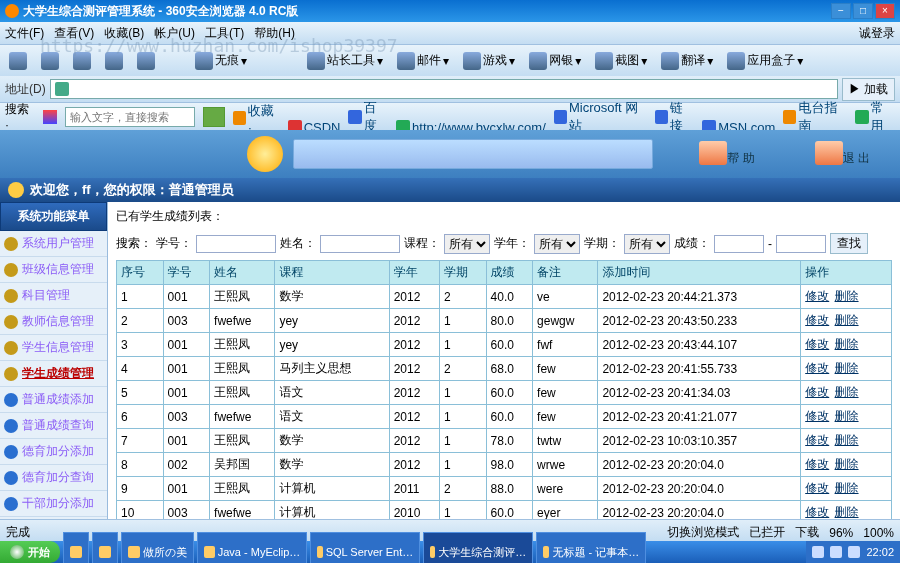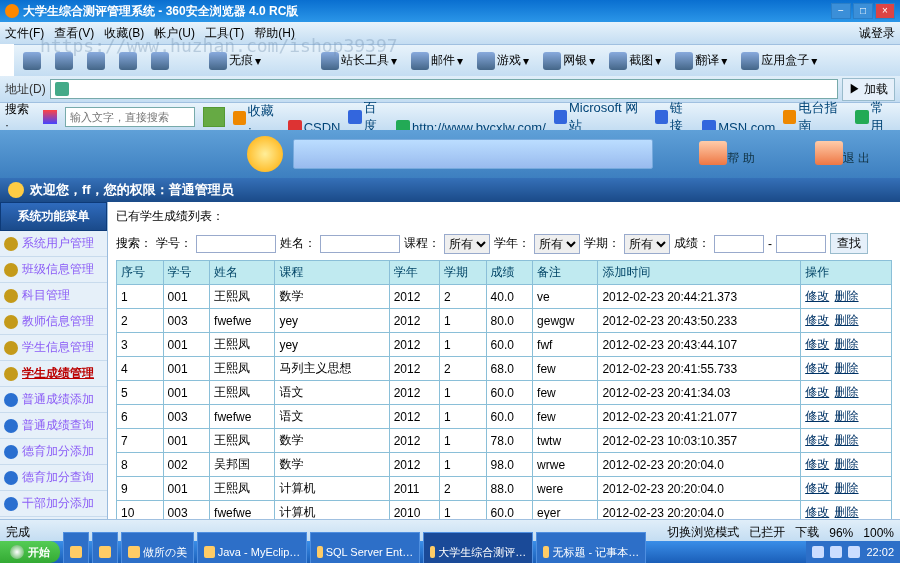--- a/index.html
+++ b/index.html
@@ -9,21 +9,21 @@
 .titlebar { background: linear-gradient(#0a6fd0, #2b96e8); color: #fff; display: flex; align-items: center; padding: 2px 5px; height: 22px; }
 .titlebar .icon-t { width: 14px; height: 14px; background: #f80; border-radius: 50%; margin-right: 4px; }
 .title-text { font-weight: bold; font-size: 12px; flex: 1; }
 .winbtns { display: flex; gap: 2px; }
 .winbtn { width: 20px; height: 16px; background: #3b8fd8; border: 1px solid #2b7fc8; text-align: center; line-height: 14px; font-size: 10px; }
 .winbtn.close { background: #d44; }
 
 .menubar { background: linear-gradient(#e8f3fb, #c4ddf2); padding: 2px 5px; height: 22px; display: flex; align-items: center; gap: 10px; font-size: 12px; justify-content: space-between; }
 .menubar .menus { display: flex; gap: 10px; }
 
-.toolbar1 { background: linear-gradient(#e8f3fb, #c4ddf2); padding: 3px 5px; height: 32px; display: flex; align-items: center; gap: 6px; border-top: 1px solid #a0c0e0; margin-left: 14px; }
+.toolbar1 { background: linear-gradient(#e8f3fb, #c4ddf2); padding: 3px 5px; height: 32px; display: flex; align-items: center; gap: 6px; border-top: 1px solid #a0c0e0; }
 .tbtn { display: flex; align-items: center; gap: 2px; padding: 2px 4px; font-size: 12px; }
 .tbic { width: 18px; height: 18px; background: linear-gradient(#8ad, #468); border-radius: 3px; }
 .watermark { position: absolute; top: 35px; left: 40px; color: rgba(120,150,180,0.4); font-size: 18px; pointer-events: none; font-family: monospace; }
 
 .addrbar { background: linear-gradient(#e0eef9, #c4ddf2); padding: 3px 5px; height: 26px; display: flex; align-items: center; gap: 4px; }
 .addr-label { font-size: 12px; color: #333; }
 .addr-input { flex: 1; height: 20px; border: 1px solid #7aa; background: #fff; padding: 0 4px; font-size: 12px; display: flex; align-items: center; color: #444; }
 .go-btn { background: #e6f0fa; border: 1px solid #9bc; padding: 2px 6px; font-size: 12px; }
 
 .toolbar2 { background: linear-gradient(#e8f3fb, #c4ddf2); padding: 3px 5px; height: 28px; display: flex; align-items: center; gap: 8px; border-top: 1px solid #a0c0e0; }

